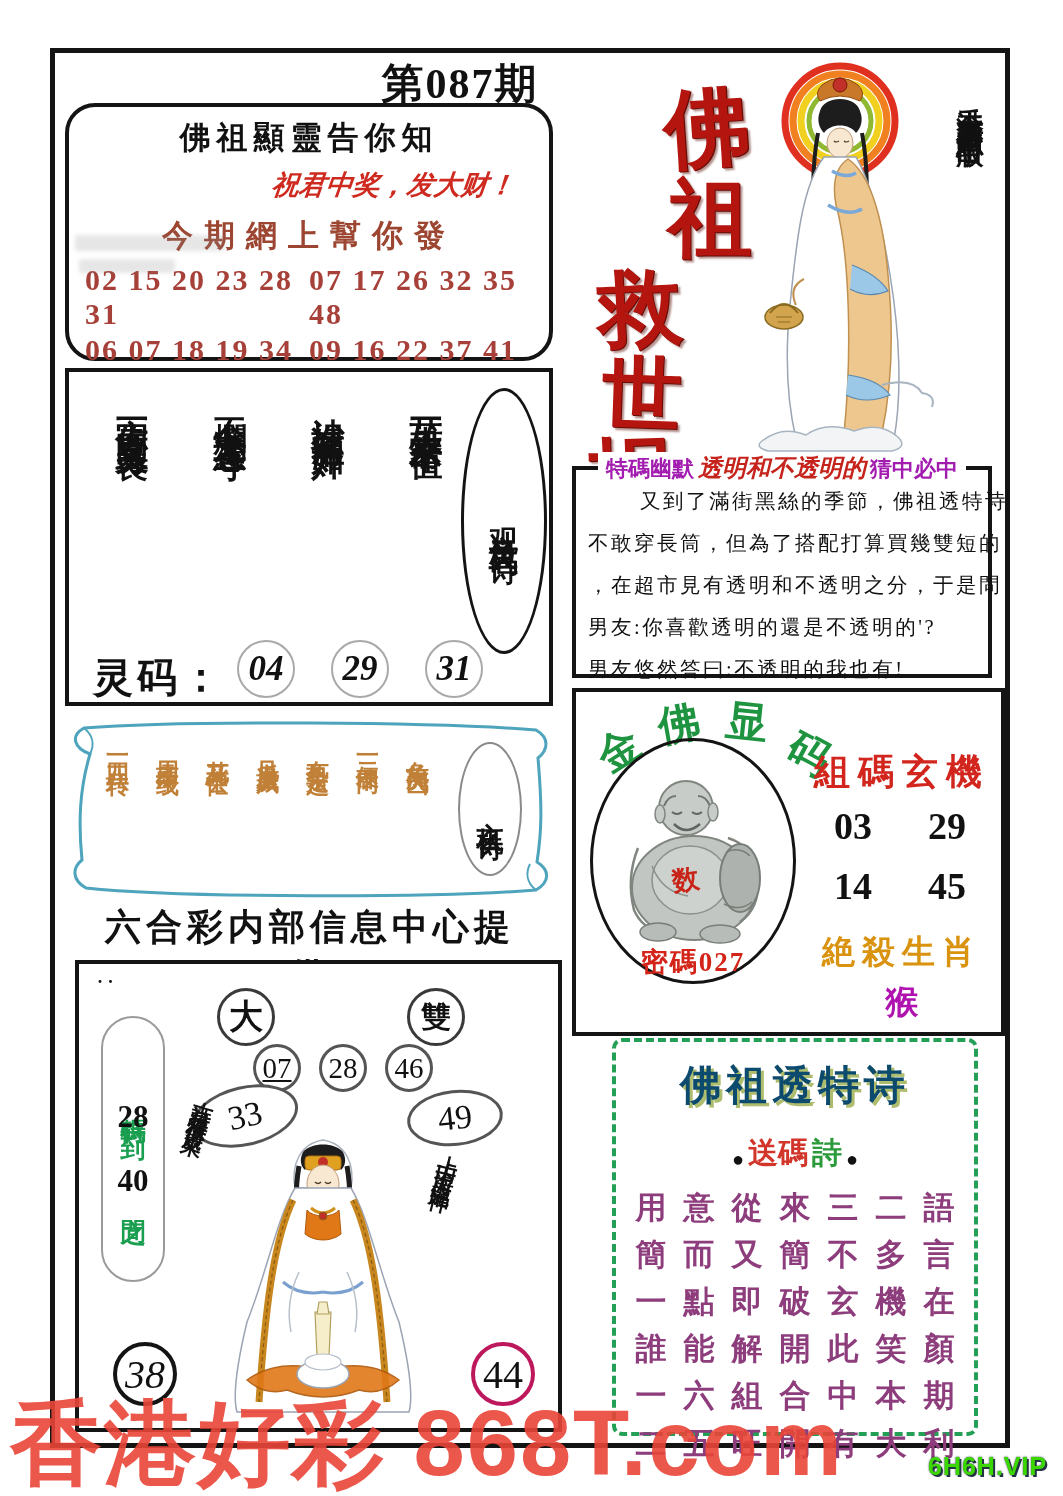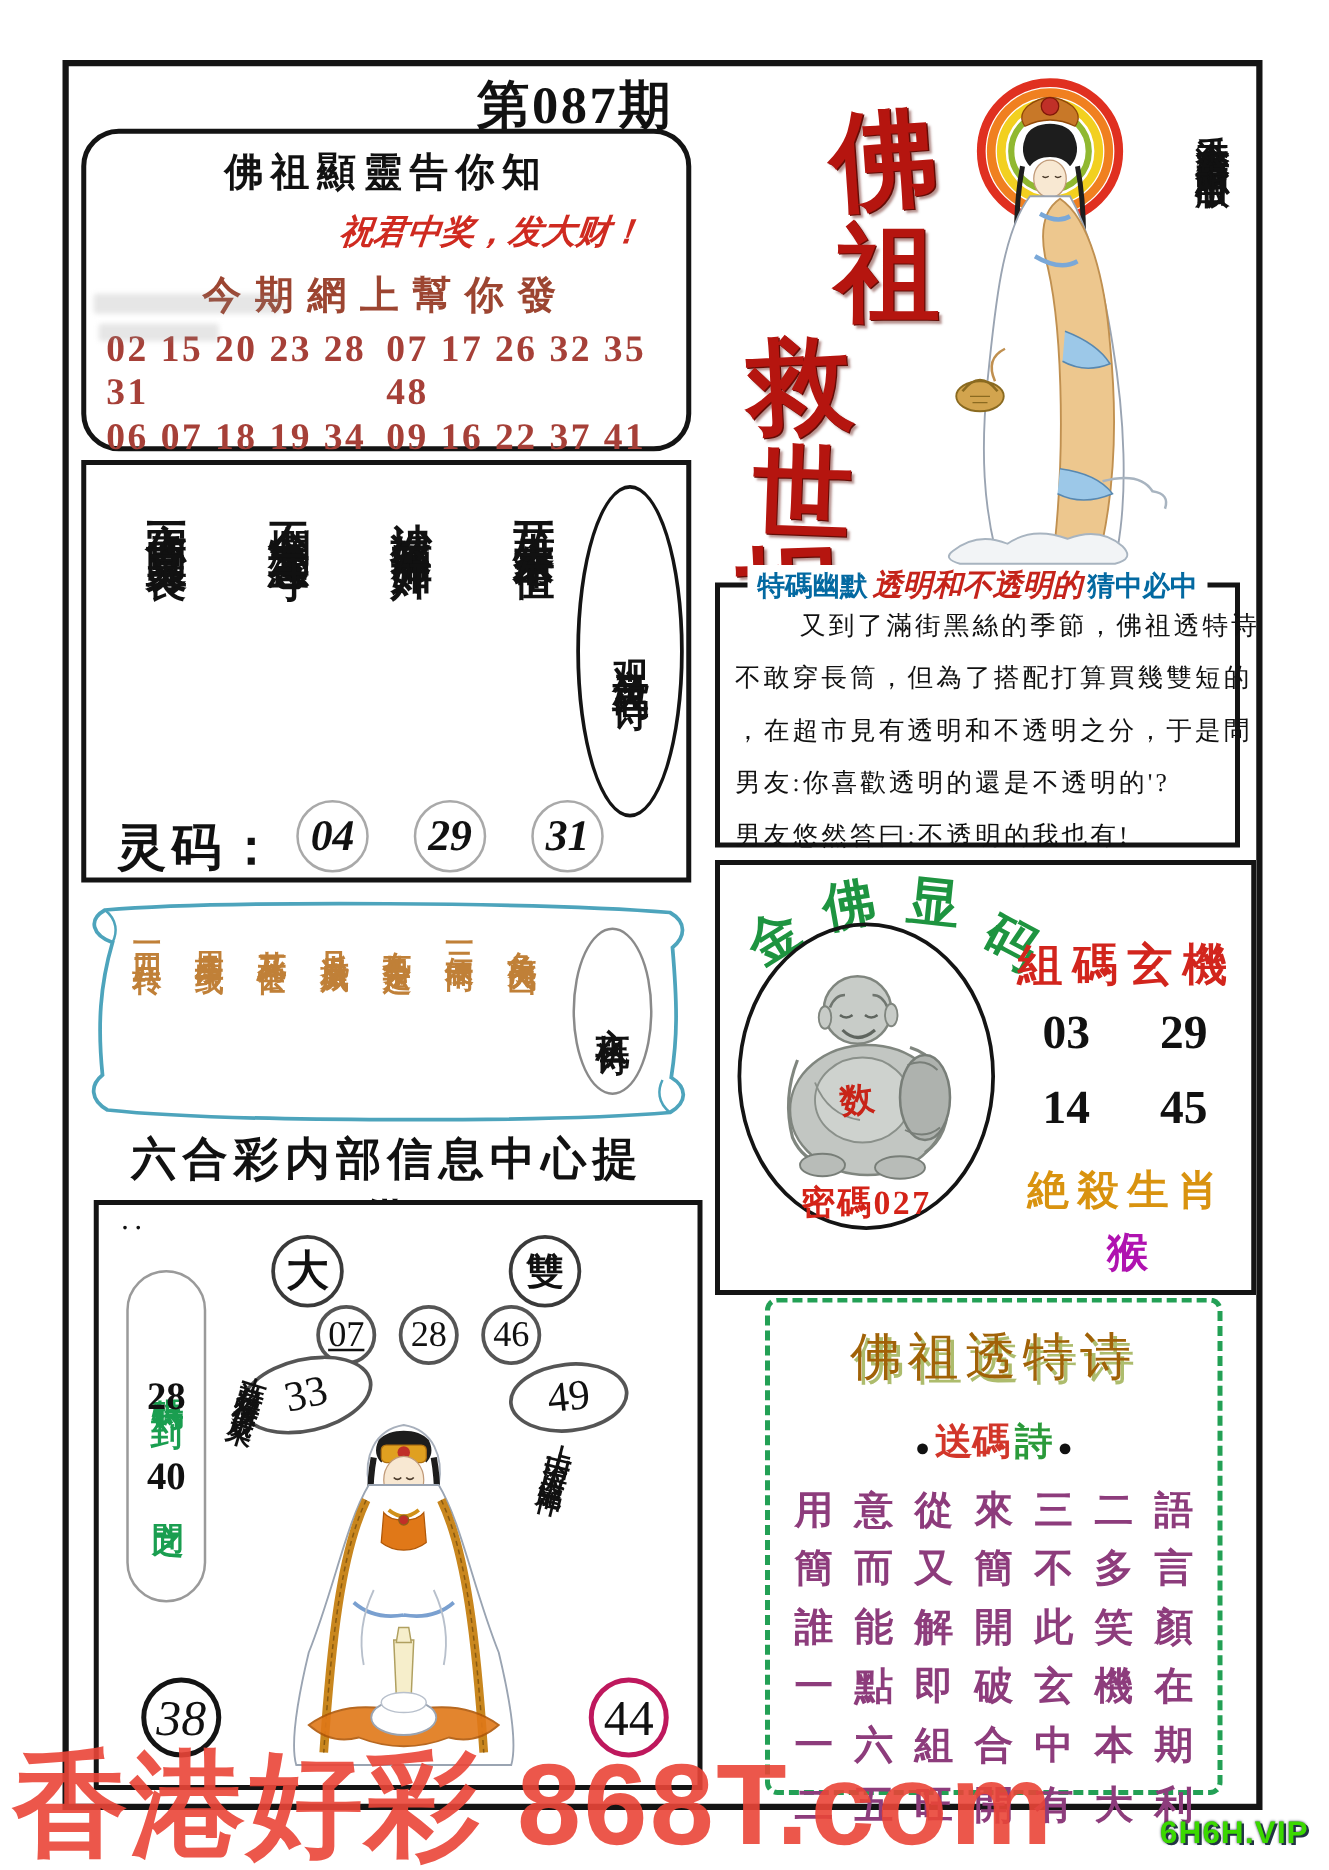--- a/index.html
+++ b/index.html
@@ -31,33 +31,33 @@
   .pill{border:2px solid #9a9a9a;border-radius:34px;display:flex;flex-direction:column;align-items:center;justify-content:center;gap:2px;padding:8px 0}
   .pill .g{color:#1a9e50;font-size:25px;font-weight:bold;line-height:1.1}
   .pill .n{color:#111;font-size:31px;font-weight:900;line-height:1.05}
   .gcircle{border-radius:50%;display:flex;align-items:center;justify-content:center;background:#fff}
   .diag{font-size:21px;font-weight:bold;letter-spacing:6px}
   
   .mast-ch{position:absolute;font-weight:900;color:#b5150f;text-shadow:3px 3px 2px rgba(90,10,5,.45),1px 1px 0 #6d0d08}
   .publisher{font-size:27px;letter-spacing:3px;font-weight:bold}
   
   .humor-title{position:absolute;top:-18px;left:50%;transform:translateX(-50%);background:#fff;padding:0 8px;white-space:nowrap}
-  .humor-title .blk{font-size:22px;font-weight:bold;color:#0369a1}
+  .humor-title .blk{font-size:22px;font-weight:bold;color:#a21caf}
   .humor-title .red{font-size:24px;font-weight:700;color:#c5231b;font-style:italic}
   .humor-line{font-size:20.5px;letter-spacing:2.5px;line-height:2.05;padding:0 12px;white-space:nowrap}
   
   .greench{position:absolute;color:#1e9440;font-weight:900;font-size:42px}
   .zuma-title{font-size:36px;font-weight:900;color:#d2251d;letter-spacing:8px}
   .zuma-num{font-size:38px;font-weight:bold}
   .juesha{font-size:33px;font-weight:900;color:#d9930f;letter-spacing:7px}
   .zodiac{font-size:33px;font-weight:900;color:#b012b0}
   .secret{font-size:27px;font-weight:bold;color:#d42318;letter-spacing:2px}
   
   .toute{border:4px dashed #23a055;border-radius:10px;background:#fff}
-  .toute-title{font-size:41px;font-weight:400;letter-spacing:5px;text-align:center;color:#a16207;
+  .toute-title{font-size:41px;font-weight:700;letter-spacing:5px;text-align:center;color:#0c4a6e;
                text-shadow:3px 3px 0 rgba(145,165,60,.75)}
   .toute-sub{text-align:center;margin-top:20px}
   .toute-sub .dot{font-size:20px;color:#111;vertical-align:middle}
   .toute-sub .r{font-size:30px;font-weight:900;color:#d2362a}
   .toute-sub .g2{font-size:30px;font-weight:900;color:#2a9a3a}
   .toute-row{font-size:31px;font-weight:bold;color:#8d3c7c;letter-spacing:17px;text-align:center;text-indent:17px;line-height:1.52}
   
   .watermark{font-family:"Liberation Sans","DejaVu Sans",sans-serif;font-weight:900;font-size:92px;color:#ea4538;
              letter-spacing:2px;white-space:nowrap;opacity:.9;z-index:60}
   .brand{font-family:"Liberation Sans","DejaVu Sans",sans-serif;font-weight:900;font-size:25px;color:#3bd800;
@@ -266,22 +266,22 @@
     <div class="toute-title">佛祖透特诗</div>
     <div class="toute-sub">
       <span class="dot">●</span>
       <span class="r">送碼</span>
       <span class="g2">詩</span>
       <span class="dot">●</span>
     </div>
     <div style="margin-top:10px;font-family:Liberation Serif, serif;">
       <div class="toute-row">用意從來三二語</div>
       <div class="toute-row">簡而又簡不多言</div>
+      <div class="toute-row">一點即破玄機在</div>
       <div class="toute-row">誰能解開此笑顏</div>
-      <div class="toute-row">一點即破玄機在</div>
       <div class="toute-row">一六組合中本期</div>
       <div class="toute-row">二五旺開有大利</div>
     </div>
   </div>
 
   <div class="abs watermark" style="left:10px;top:1382px;">香港好彩 868T.com</div>
   <div class="abs brand" style="left:928px;top:1452px;">6H6H.VIP</div>
 
 </div>
 

